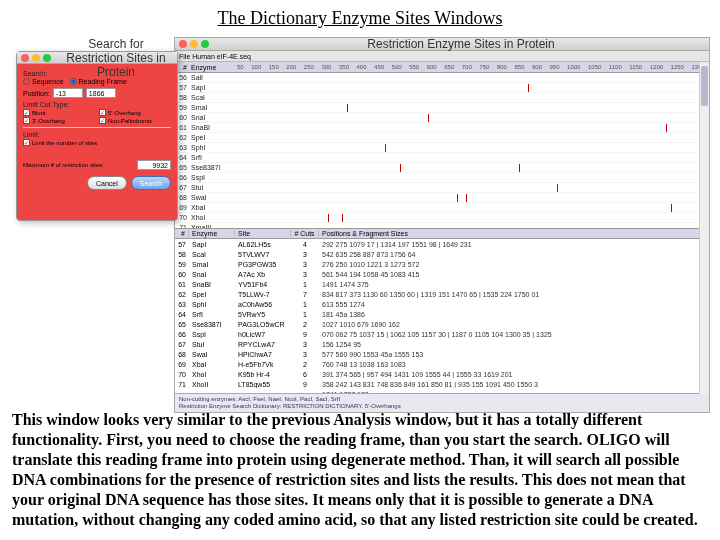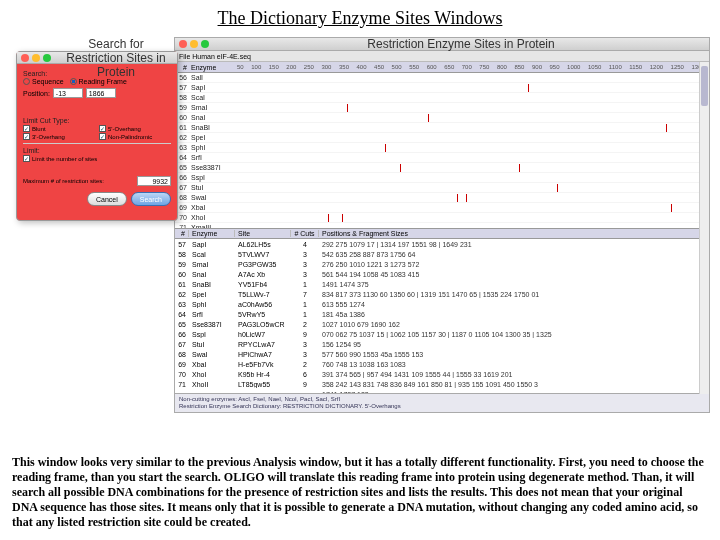--- a/index.html
+++ b/index.html
@@ -43,32 +43,32 @@
 
   
   .search-panel { position: absolute; left: 6px; top: 18px; width: 162px; height: 170px; background: #ef4444; border: 1px solid #999; border-radius: 4px; font-size: 7px; box-shadow: 2px 2px 6px rgba(0,0,0,.25); }
   .search-panel .titlebar { height: 12px; }
   .panel-body { padding: 4px 6px; }
   .panel-body .lbl { font-size: 7px; color: #222; margin: 2px 0 1px; }
   .radio-row { display: flex; gap: 6px; margin-bottom: 3px; }
   .radio { display: flex; align-items: center; gap: 2px; }
   .radio .dot { width: 7px; height: 7px; border-radius: 50%; border: 1px solid #555; display: inline-block; }
   .radio .dot.on { background: radial-gradient(#1560bd 40%, transparent 45%); }
-  .inline-inputs { display: flex; gap: 3px; align-items: center; margin-bottom: 19px; }
+  .inline-inputs { display: flex; gap: 3px; align-items: center; margin-bottom: 3px; }
   .inline-inputs input { width: 30px; height: 10px; font-size: 7px; border: 1px solid #999; background: #fff; padding: 0 2px; }
   .chk-grid { display: grid; grid-template-columns: 1fr 1fr; gap: 1px 4px; margin-bottom: 3px; }
   .chk { display: flex; align-items: center; gap: 2px; font-size: 6px; }
   .chk .box { width: 7px; height: 7px; border: 1px solid #555; background: #fff; display: inline-flex; align-items: center; justify-content: center; font-size: 6px; color: #156; }
   .divider { height: 1px; background: #ccc; margin: 3px 0; }
   .num-input { width: 34px; height: 10px; font-size: 7px; border:1px solid #999; background:#fff; text-align:right; padding:0 2px; }
   .panel-buttons { display: flex; justify-content: flex-end; gap: 4px; margin-top: 6px; }
   .btn { height: 14px; padding: 0 8px; border: 1px solid #888; border-radius: 8px; background: linear-gradient(#fff,#ddd); font-size: 7px; display: inline-flex; align-items: center; }
   .btn.primary { background: linear-gradient(#bcd6f5,#6ea4e4); border-color: #3a6fb0; color: #fff; }
 
-  .caption { position: absolute; left: 12px; right: 12px; bottom: 10px; font-size: 12px; font-family: "Times New Roman", serif; line-height: 1.25; font-weight: bold; }
+  .caption { position: absolute; left: 12px; right: 12px; bottom: 10px; font-size: 16px; font-family: "Times New Roman", serif; line-height: 1.25; font-weight: bold; }
 </style>
 </head>
 <body>
 
 <div class="slide-title">The Dictionary Enzyme Sites Windows</div>
 
 <div class="stage">
 
   <div class="main-window">
     <div class="titlebar">

